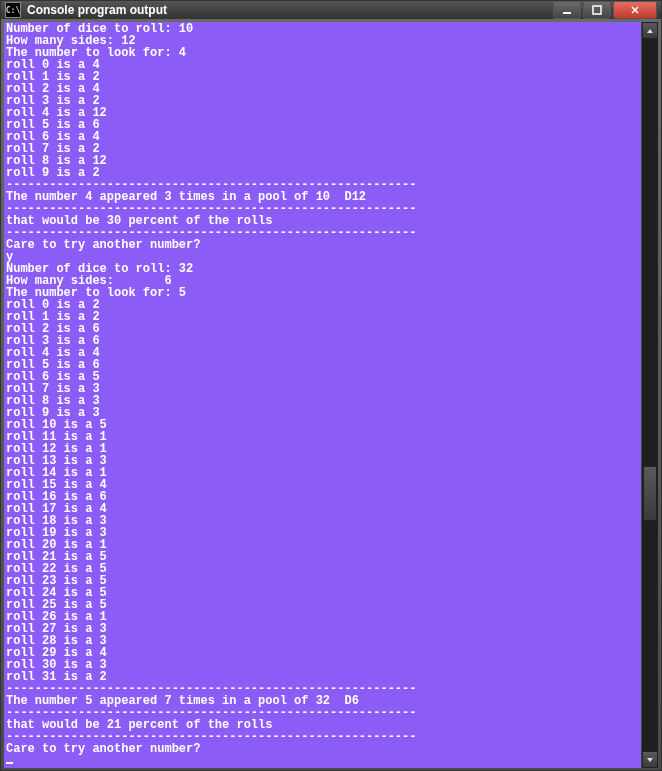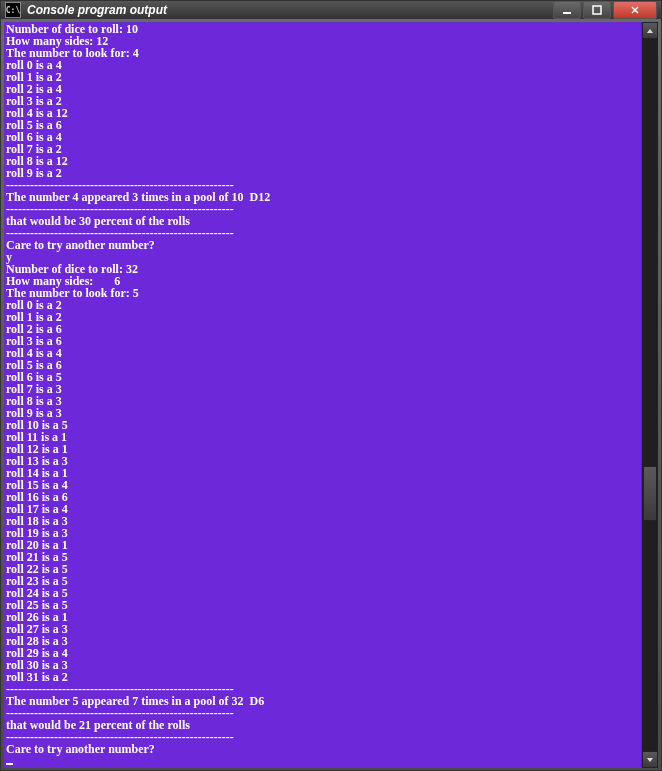--- a/index.html
+++ b/index.html
@@ -35,21 +35,21 @@
       background: #000;
       border: 1px solid #888;
       margin-right: 6px;
       display: flex;
       align-items: center;
       justify-content: center;
       font-size: 8px;
       color: #ccc;
       font-family: monospace;
     }
-    .titlebar-title { flex: 1; font-style: italic; }
+    .titlebar-title { flex: 1; }
     .window-controls { display: flex; gap: 2px; }
     .win-btn {
       width: 28px;
       height: 18px;
       border: 1px solid #555;
       display: flex;
       align-items: center;
       justify-content: center;
       font-size: 10px;
       color: #fff;
@@ -63,23 +63,23 @@
     }
     .client {
       flex: 1;
       background: #000;
       margin: 3px;
       position: relative;
       display: flex;
     }
     .console {
       flex: 1;
-      background: #6d28d9;
+      background: #8b5cf6;
       color: #fff;
-      font-family: Liberation Serif, serif;
+      font-family: Liberation Mono, monospace;
       font-size: 12px;
       line-height: 12px;
       white-space: pre;
       padding: 1px 2px;
       overflow: hidden;
       font-weight: bold;
     }
     .scrollbar {
       width: 17px;
       background: #2f2f2f;

